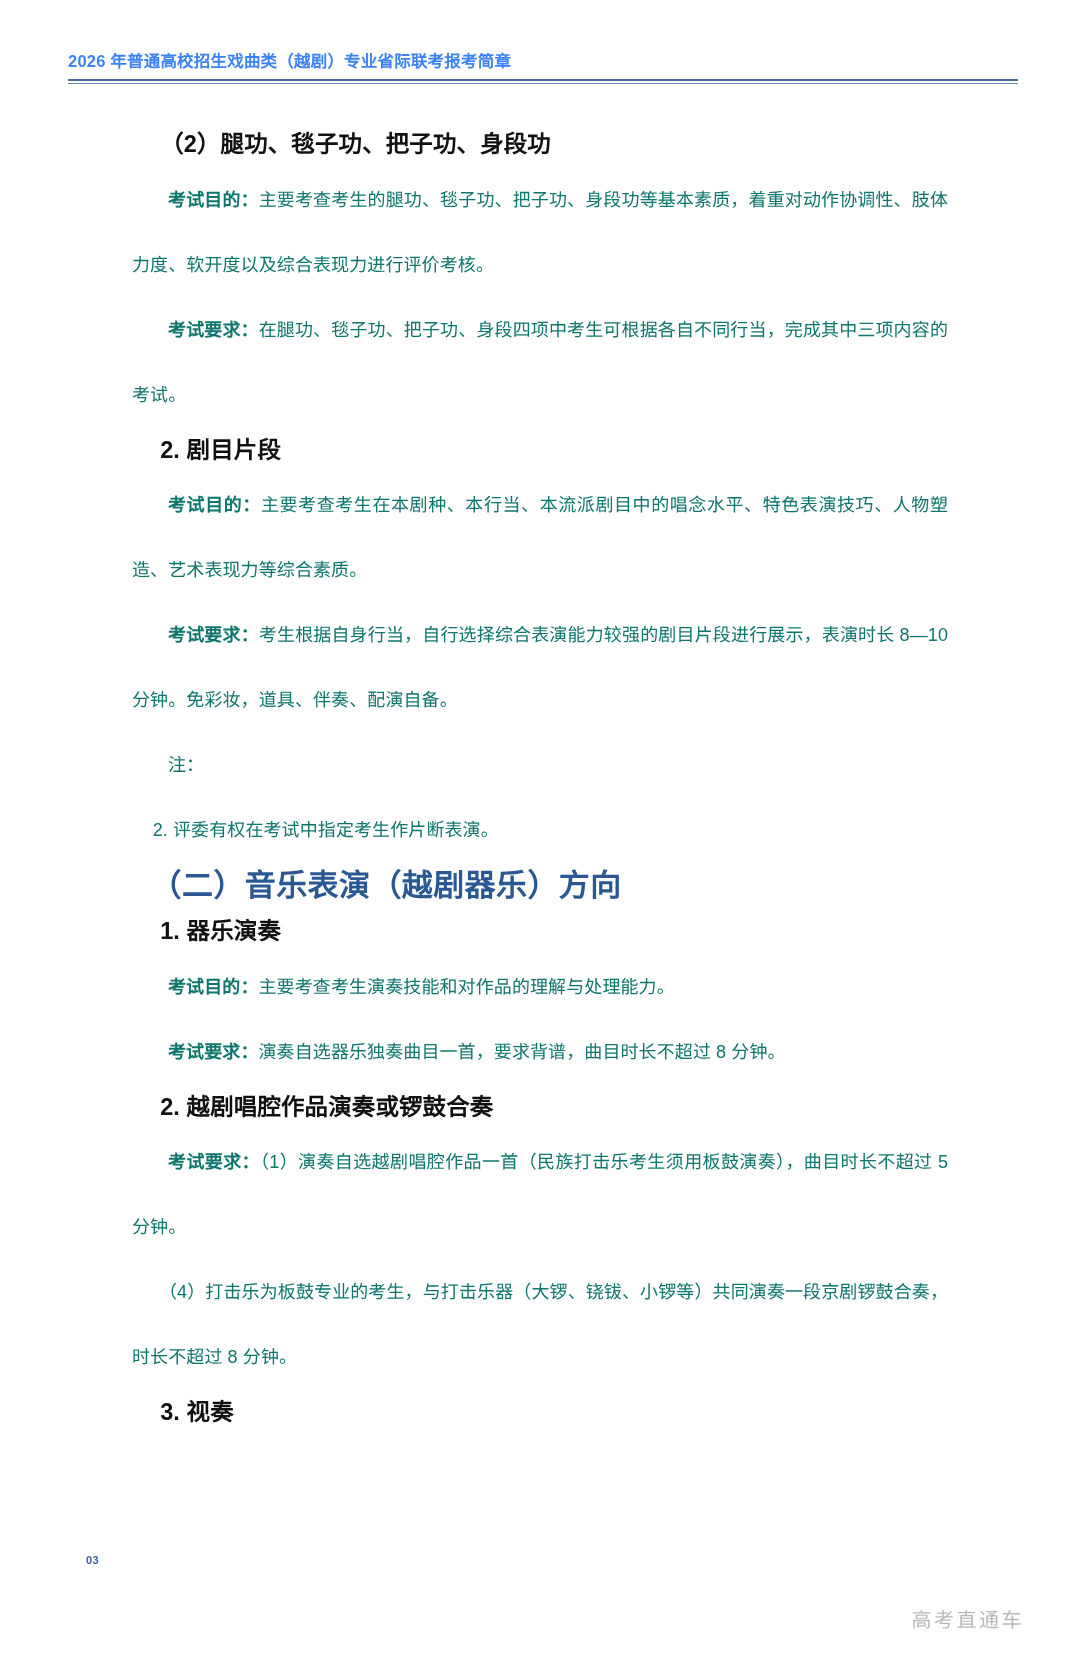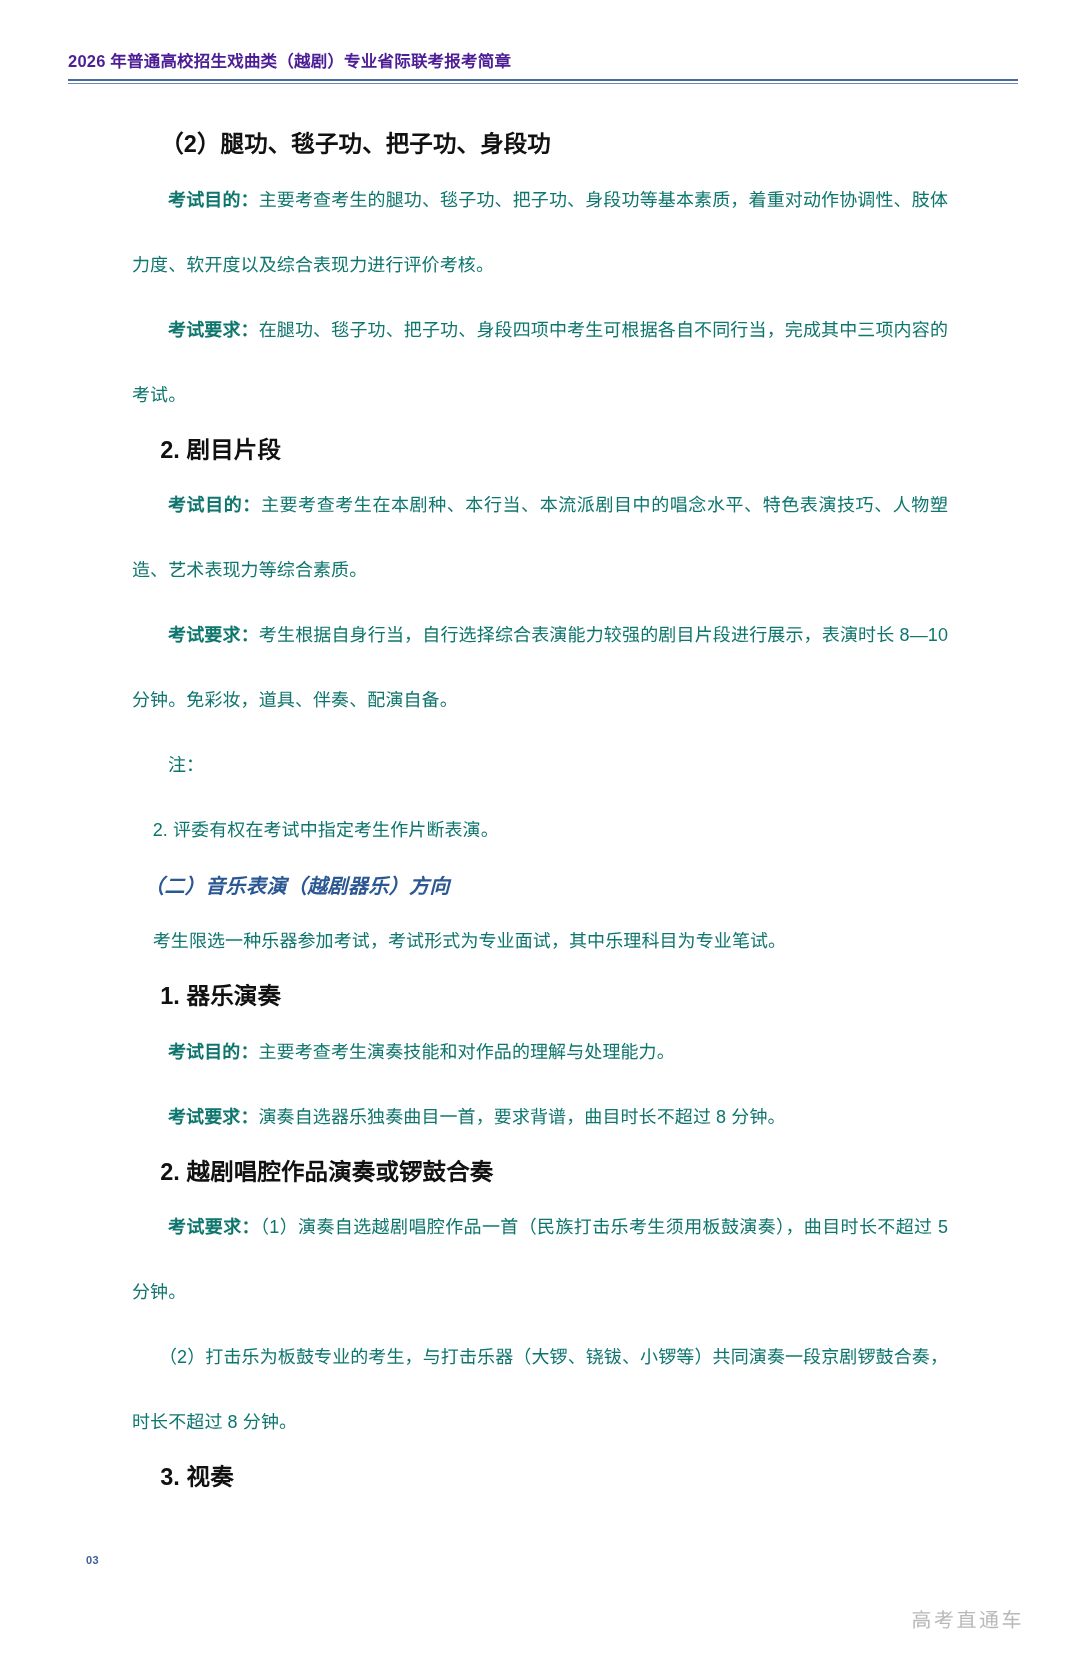--- a/index.html
+++ b/index.html
@@ -28,21 +28,21 @@
   
   .running-header {
     position: absolute;
     top: 52px;
     left: 68px;
     right: 62px;
   }
   .running-header-title {
     font-size: 16.5px;
     font-weight: 700;
-    color: #4c1d95;
+    color: #3b82f6;
     letter-spacing: 0.2px;
     line-height: 1.2;
     white-space: nowrap;
   }
   .header-rule {
     margin-top: 7px;
     width: 100%;
   }
   .header-rule .rule-thick {
     height: 2.5px;
@@ -92,26 +92,25 @@
   .sub-head {
     font-weight: 700;
     font-size: 23.5px;
     line-height: 45.5px;
     text-indent: 1.2em;
     color: #111111;
   }
 
   .blue-head {
     font-weight: 700;
-    font-size: 20px;
+    font-size: 31px;
     line-height: 46px;
     color: #2b5893;
     text-indent: 0.6em;
     letter-spacing: 0.4px;
-    font-style: italic;
   }
 
   .lead {
     font-weight: 700;
   }
 
   
   .page-number {
     position: absolute;
     left: 86px;
@@ -161,35 +160,34 @@
 
     <p class="indent"><span class="lead">考试要求：</span><span>考生根据自身行当，自行选择综合表演能力较强的剧目片段进行展示，表演时长 8—10 分钟。免彩妆，道具、伴奏、配演自备。</span></p>
 
     <p class="indent">注：</p>
 
 
     <p class="indent-1">2. 评委有权在考试中指定考生作片断表演。</p>
 
     <p class="blue-head">（二）音乐表演（越剧器乐）方向</p>
 
-    <p class="indent-1">考生限选一种乐器参加考试，考试形式为专业面试，其中乐理科目为专业笔试。</p>
 
 
     <p class="sub-head">1. 器乐演奏</p>
 
     <p class="indent"><span class="lead">考试目的：</span><span>主要考查考生演奏技能和对作品的理解与处理能力。</span></p>
 
     <p class="indent"><span class="lead">考试要求：</span><span>演奏自选器乐独奏曲目一首，要求背谱，曲目时长不超过 8 分钟。</span></p>
 
     <p class="sub-head">2. 越剧唱腔作品演奏或锣鼓合奏</p>
 
 
     <p class="indent"><span class="lead">考试要求：</span><span>（1）演奏自选越剧唱腔作品一首（民族打击乐考生须用板鼓演奏），曲目时长不超过 5 分钟。</span></p>
 
-    <p class="indent-15">（2）打击乐为板鼓专业的考生，与打击乐器（大锣、铙钹、小锣等）共同演奏一段京剧锣鼓合奏，时长不超过 8 分钟。</p>
+    <p class="indent-15">（4）打击乐为板鼓专业的考生，与打击乐器（大锣、铙钹、小锣等）共同演奏一段京剧锣鼓合奏，时长不超过 8 分钟。</p>
 
     <p class="sub-head">3. 视奏</p>
 
   </div>
 
   <div class="page-number">03</div>
 
   <div class="watermark">高考直通车</div>
 
 </div>

